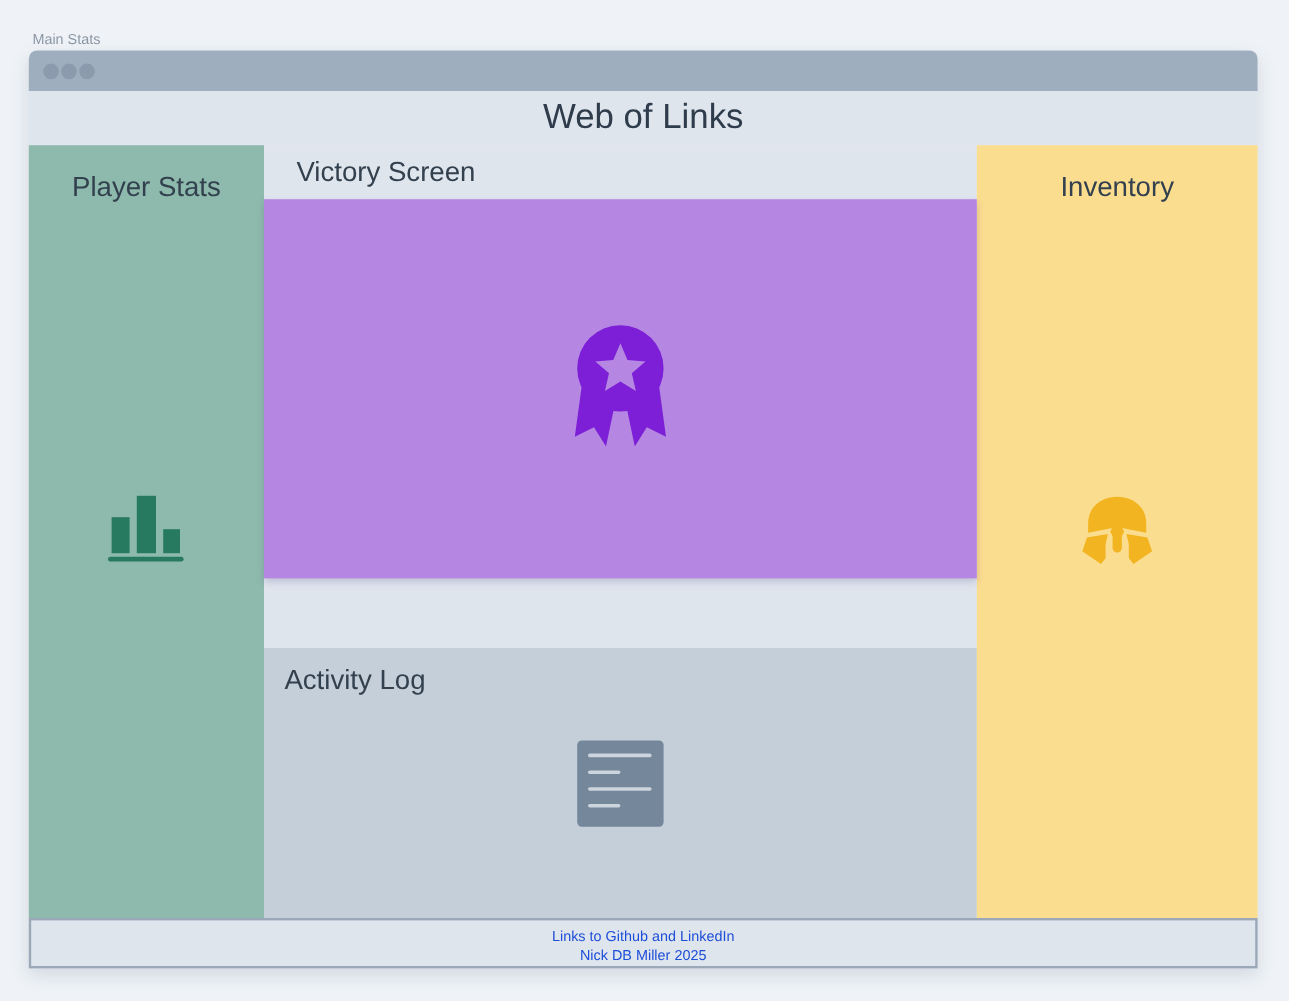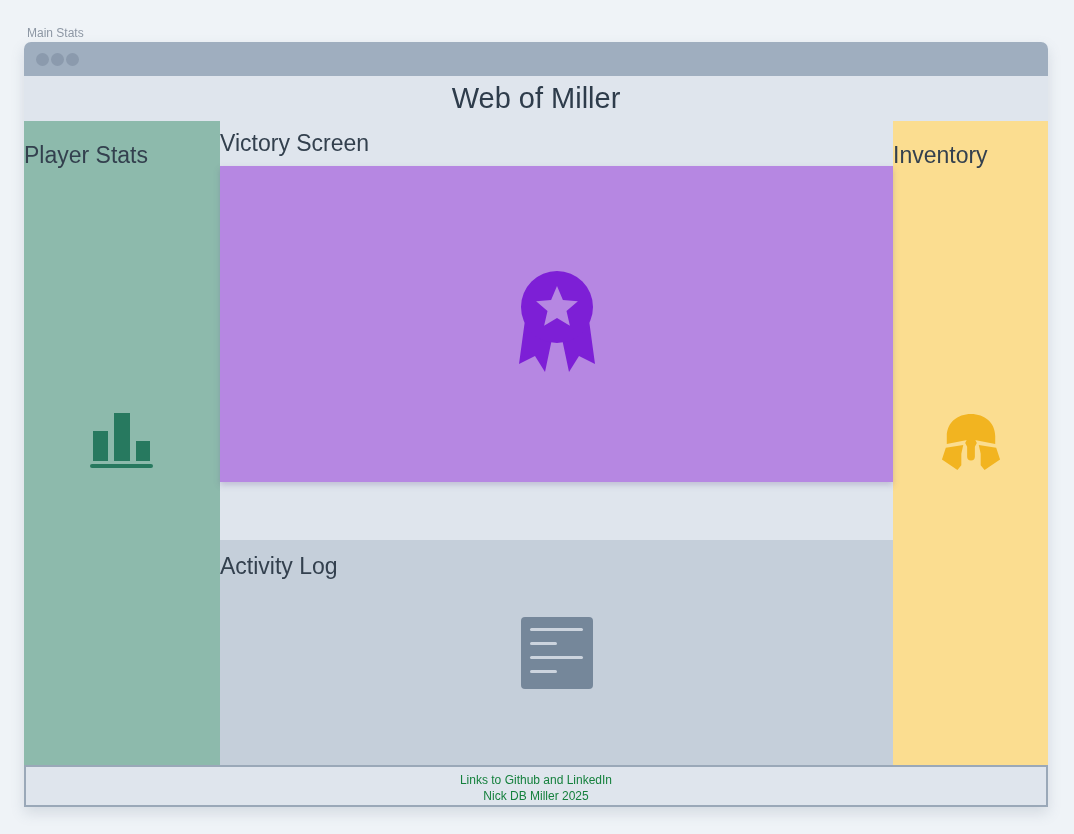--- a/index.html
+++ b/index.html
@@ -39,79 +39,79 @@
     height: 45px; background: #dfe5ed;
     display: flex; align-items: center; justify-content: center;
     font-size: 29px; color: #2e3c4b;
   }
 
   
   .body-row { display: flex; height: 644px; }
 
   .sidebar {
     position: relative; flex: none;
-    display: flex; flex-direction: column; align-items: flex-start;
+    display: flex; flex-direction: column; align-items: center;
   }
   .sidebar-left  { width: 196px; background: #8dbaac; }
-  .sidebar-right { width: 155px; background: #fbdd90; }
+  .sidebar-right { width: 234px; background: #fbdd90; }
   .sidebar-title { margin-top: 21px; font-size: 23px; font-weight: 400; }
 
   .sidebar-icon { position: absolute; left: 50%; transform: translateX(-50%); }
   .icon-bars   { top: 292px; }
   .icon-helmet { top: 290px; }
 
   
   .middle { flex: 1; display: flex; flex-direction: column; background: #dfe5ed; }
   .victory-strip {
     height: 45px; display: flex; align-items: center;
-    padding-left: 0; font-size: 23px;
+    padding-left: 27px; font-size: 23px;
   }
   .victory-panel {
     height: 316px; background: #b687e2;
     display: flex; align-items: center; justify-content: center;
     box-shadow: 0 3px 6px rgba(95,75,140,0.25);
     position: relative; z-index: 1;
   }
   .spacer-gap { height: 58px; }
   .activity-panel { flex: 1; background: #c5cfda; position: relative; }
-  .activity-title { padding: 13px 0 0 0; font-size: 23px; }
+  .activity-title { padding: 13px 0 0 17px; font-size: 23px; }
   .log-icon {
     position: absolute; top: 77px; left: 50%; transform: translateX(-50%);
     width: 72px; height: 72px; background: #75879a; border-radius: 4px;
     padding: 11px 0 0 9px;
   }
   .log-line { height: 3px; background: #ccd4de; border-radius: 2px; margin-bottom: 11px; }
   .log-line.long  { width: 53px; }
   .log-line.short { width: 27px; }
 
   
   .footer {
     height: 42px; background: #dfe5ed;
     border: 2px solid #9aa8b8;
-    text-align: center; font-size: 12px; color: #15803d;
+    text-align: center; font-size: 12px; color: #1d4ed8;
     padding-top: 5px;
   }
   .footer-line { line-height: 16px; }
 </style>
 </head>
 <body>
 
 <div class="stage">
 
   <div class="main-game-label">Main Stats</div>
 
   <div class="window">
 
     <div class="titlebar">
       <span class="dot"></span>
       <span class="dot"></span>
       <span class="dot"></span>
     </div>
 
-    <div class="header">Web of Miller</div>
+    <div class="header">Web of Links</div>
 
     <div class="body-row">
 
       <div class="sidebar sidebar-left">
         <div class="sidebar-title">Player Stats</div>
         <svg class="sidebar-icon icon-bars" width="64" height="56" viewBox="0 0 64 56" aria-hidden="true">
           <rect x="3" y="18" width="15" height="30" fill="#27795f"></rect>
           <rect x="24" y="0" width="16" height="48" fill="#27795f"></rect>
           <rect x="46" y="28" width="14" height="20" fill="#27795f"></rect>
           <rect x="0" y="51" width="63" height="4" rx="2" fill="#27795f"></rect>

